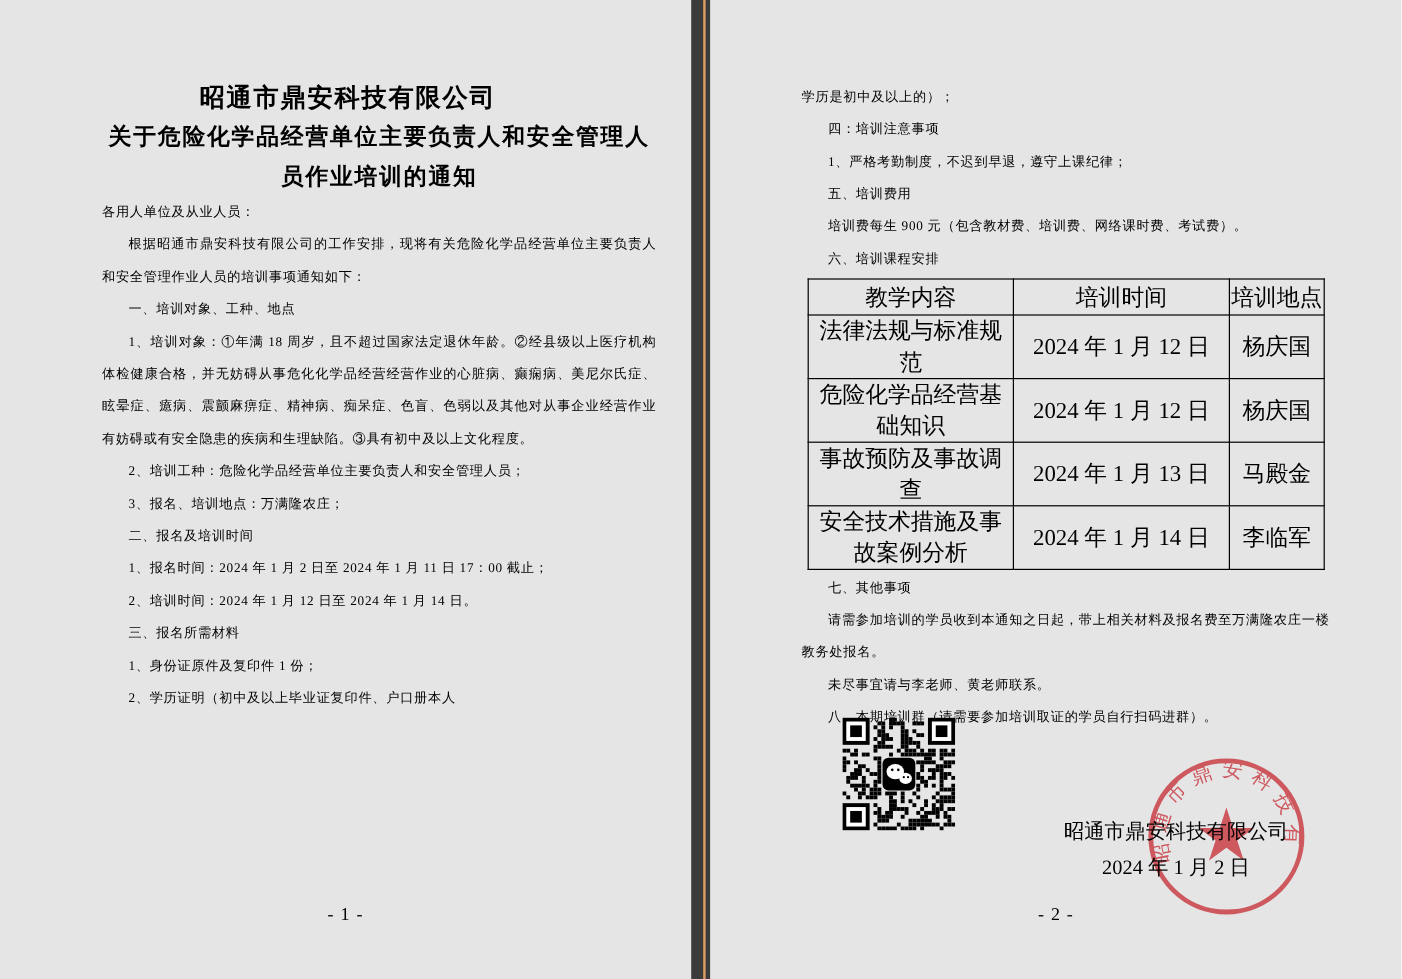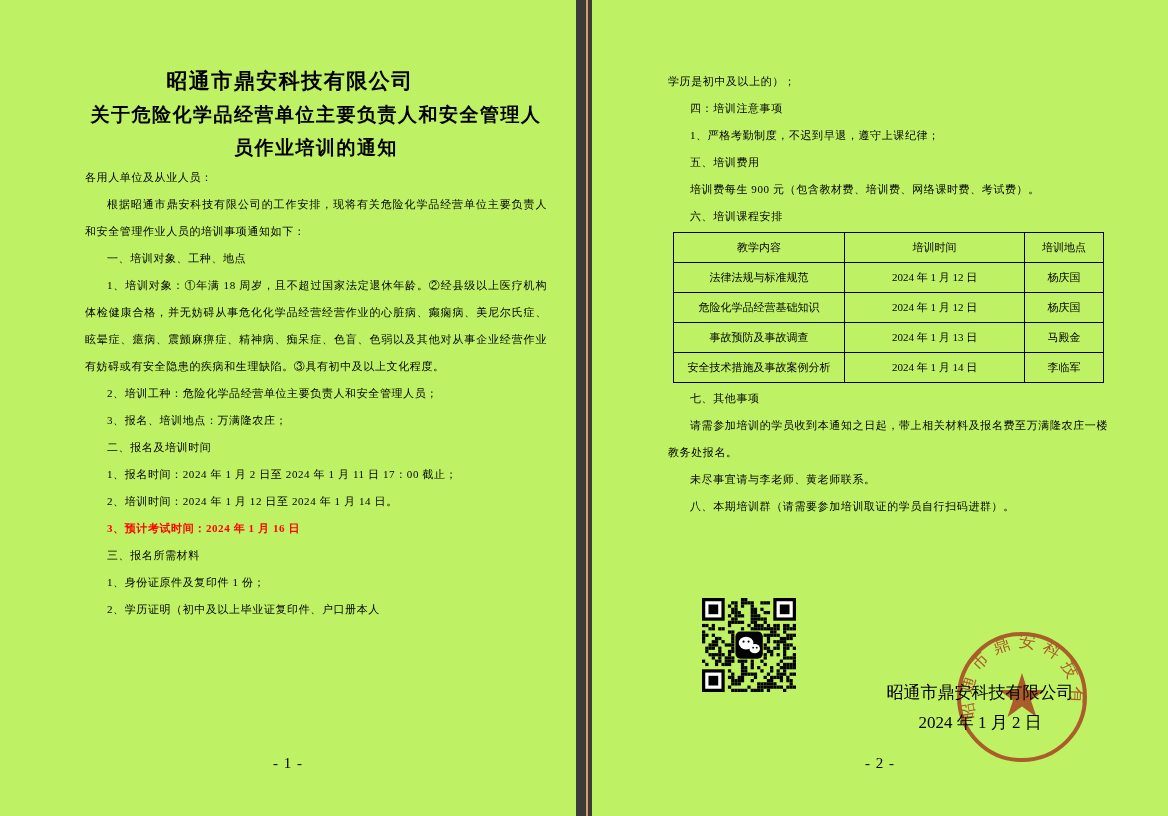--- a/index.html
+++ b/index.html
@@ -4,21 +4,21 @@
 <style>
   html,body{margin:0;padding:0;}
   body{
     width:1168px;height:816px;
     background:#ffffff;
     position:relative;
     overflow:hidden;
     font-family:"Liberation Serif", serif;
     color:#000;
   }
-  .page{position:absolute;top:0;height:816px;background:#bef264;}
+  .page{position:absolute;top:0;height:816px;background:#e5e5e5;}
   #page1{left:0;width:576px;}
   #page2{left:592px;width:576px;}
 
   
   #spine{position:absolute;left:576px;top:0;width:16px;height:816px;background:#3b3b3b;}
   #spine-line{position:absolute;left:10px;top:0;width:2px;height:100%;background:#dc9e62;}
 
   .col{position:absolute;}
   #p1col{left:85px;top:66px;width:462px;}
   #p2col{left:76px;top:68px;width:440px;}
@@ -38,21 +38,21 @@
   }
   p.indent{text-indent:2em;}
   p.red{color:#FF0000;font-weight:bold;}
 
   table.schedule{
     border-collapse:collapse;table-layout:fixed;
     width:430px;margin:2px 0 2px 5px;
   }
   table.schedule th, table.schedule td{
     border:1px solid #000;
-    font-size:11px;font-weight:normal;
+    font-size:19px;font-weight:normal;
     text-align:center;vertical-align:middle;
     height:29px;padding:0;letter-spacing:0;
   }
 
   .page-num{
     position:absolute;top:755px;left:0;width:100%;
     text-align:center;font-size:15px;letter-spacing:1px;margin:0;
   }
 
   #qr-wrap{position:absolute;left:110px;top:598px;width:94px;height:94px;}
@@ -74,21 +74,20 @@
     <p class="doc-subtitle">关于危险化学品经营单位主要负责人和安全管理人员作业培训的通知</p>
     <p class="body-line">各用人单位及从业人员：</p>
     <p class="body-line indent">根据昭通市鼎安科技有限公司的工作安排，现将有关危险化学品经营单位主要负责人和安全管理作业人员的培训事项通知如下：</p>
     <p class="body-line indent">一、培训对象、工种、地点</p>
     <p class="body-line indent">1、培训对象：①年满 18 周岁，且不超过国家法定退休年龄。②经县级以上医疗机构体检健康合格，并无妨碍从事危化化学品经营经营作业的心脏病、癫痫病、美尼尔氏症、眩晕症、癔病、震颤麻痹症、精神病、痴呆症、色盲、色弱以及其他对从事企业经营作业有妨碍或有安全隐患的疾病和生理缺陷。③具有初中及以上文化程度。</p>
     <p class="body-line indent">2、培训工种：危险化学品经营单位主要负责人和安全管理人员；</p>
     <p class="body-line indent">3、报名、培训地点：万满隆农庄；</p>
     <p class="body-line indent">二、报名及培训时间</p>
     <p class="body-line indent">1、报名时间：2024 年 1 月 2 日至 2024 年 1 月 11 日 17：00 截止；</p>
     <p class="body-line indent">2、培训时间：2024 年 1 月 12 日至 2024 年 1 月 14 日。</p>
-    <p class="body-line indent red">3、预计考试时间：2024 年 1 月 16 日</p>
     <p class="body-line indent">三、报名所需材料</p>
     <p class="body-line indent">1、身份证原件及复印件 1 份；</p>
     <p class="body-line indent">2、学历证明（初中及以上毕业证复印件、户口册本人</p>
   </div>
   <p class="page-num">- 1 -</p>
 </div>
 
 <div id="spine">
   <div id="spine-line"></div>
 </div>

